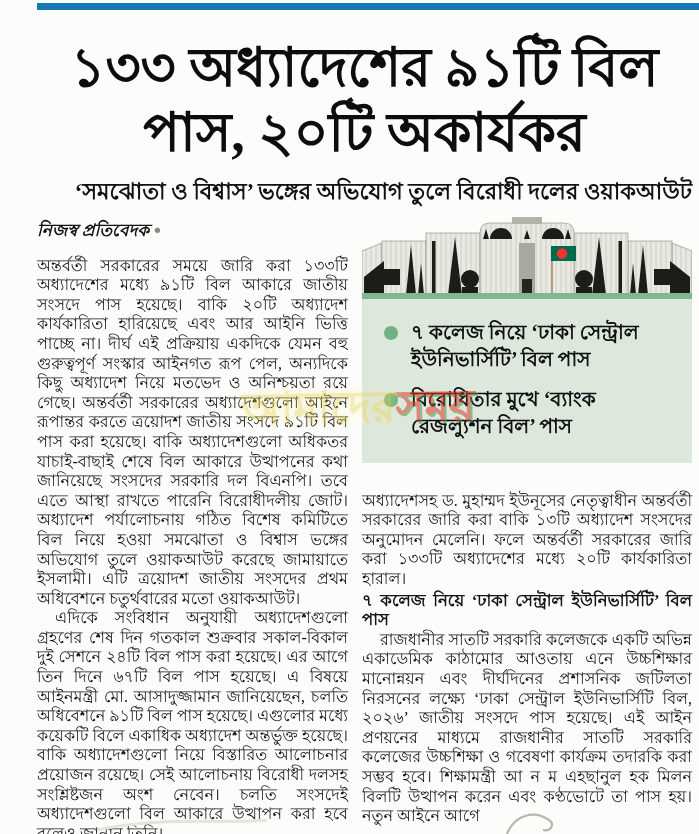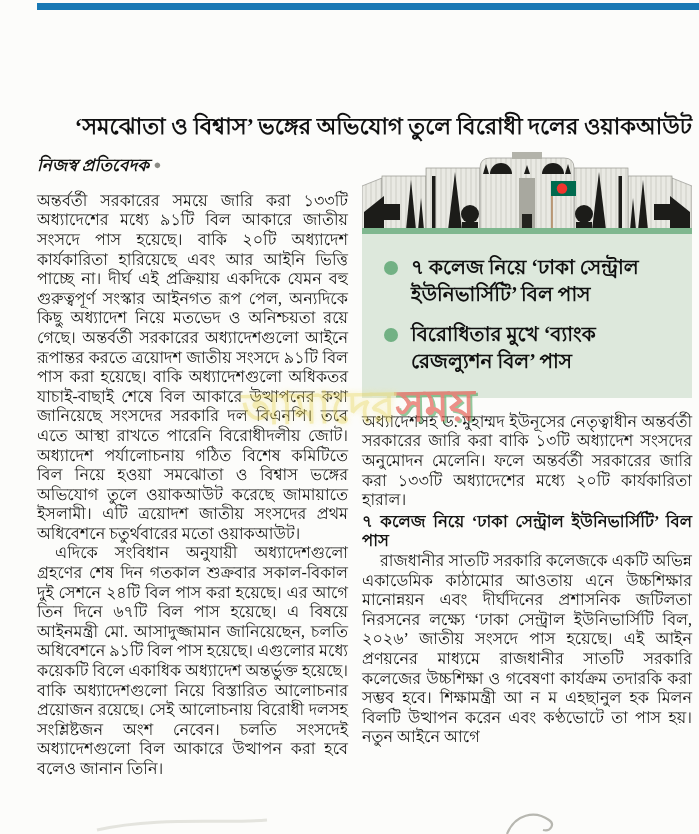--- a/index.html
+++ b/index.html
@@ -27,21 +27,21 @@
   .body-p{
     margin:0;font-size:16px;line-height:19.6px;text-align:justify;
     text-indent:18px;
   }
   .no-indent{text-indent:0;margin-top:11px;}
   .illustration{display:block;line-height:0;}
   .infobox{background:#dde8dc;padding:20px 14px 10px 22px;}
   .info-item{display:flex;gap:13px;margin-bottom:13px;}
   .dot{width:14px;height:14px;border-radius:50%;background:#72b184;flex:0 0 14px;margin-top:7px;}
   .info-text{font-size:20px;line-height:27px;font-weight:600;color:#101010;}
-  .cont{margin-top:14px;}
+  .cont{margin-top:28px;}
   .subhead{font-size:16.5px;line-height:19.6px;font-weight:700;text-align:justify;margin-top:2px;}
   .last-p{}
   .watermark{
     position:absolute;left:242px;top:386px;width:260px;
     font-weight:700;font-size:44px;line-height:1;opacity:0.55;
     pointer-events:none;white-space:nowrap;transform:rotate(-1deg);
   }
   .wm1{color:#e6d24d;opacity:.75;text-shadow:0 0 6px #f0e27a;}
   .wm2{color:#e0382c;text-shadow:2px 2px 0 #3f9e51;}
   .bottom-cut{position:absolute;left:37px;top:810px;width:655px;height:24px;}
@@ -49,21 +49,22 @@
 </head>
 <body>
 
 <div class="page">
 
   <div class="top-bar"></div>
 
   <div class="article">
 
     <h1 class="headline">
-      <br>
+      <span>১৩৩ অধ্যাদেশের ৯১টি বিল</span><br>
+      <span>পাস, ২০টি অকার্যকর</span>
     </h1>
 
     <div class="kicker">‘সমঝোতা ও বিশ্বাস’ ভঙ্গের অভিযোগ তুলে বিরোধী দলের ওয়াকআউট</div>
 
     <div class="columns">
 
       <div class="col-left">
         <div class="byline">
           <span>নিজস্ব প্রতিবেদক</span>
           <span class="byline-dot">●</span>

